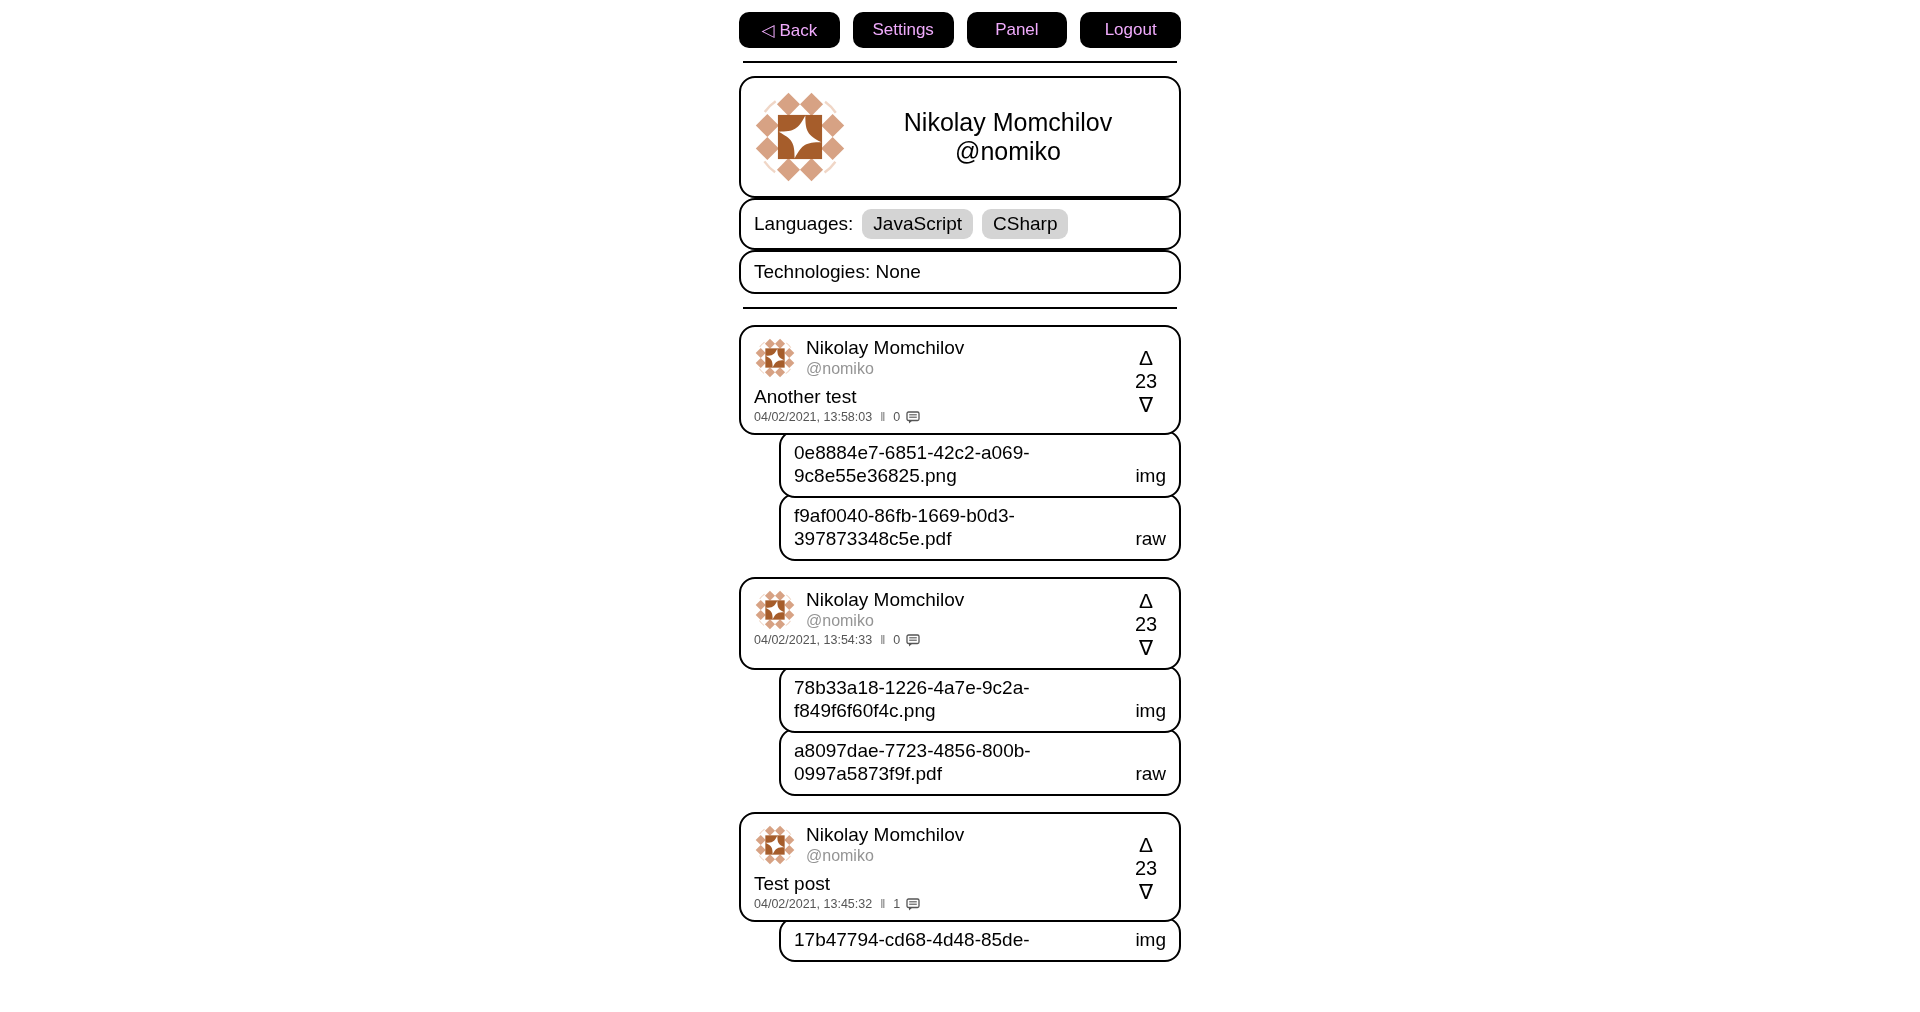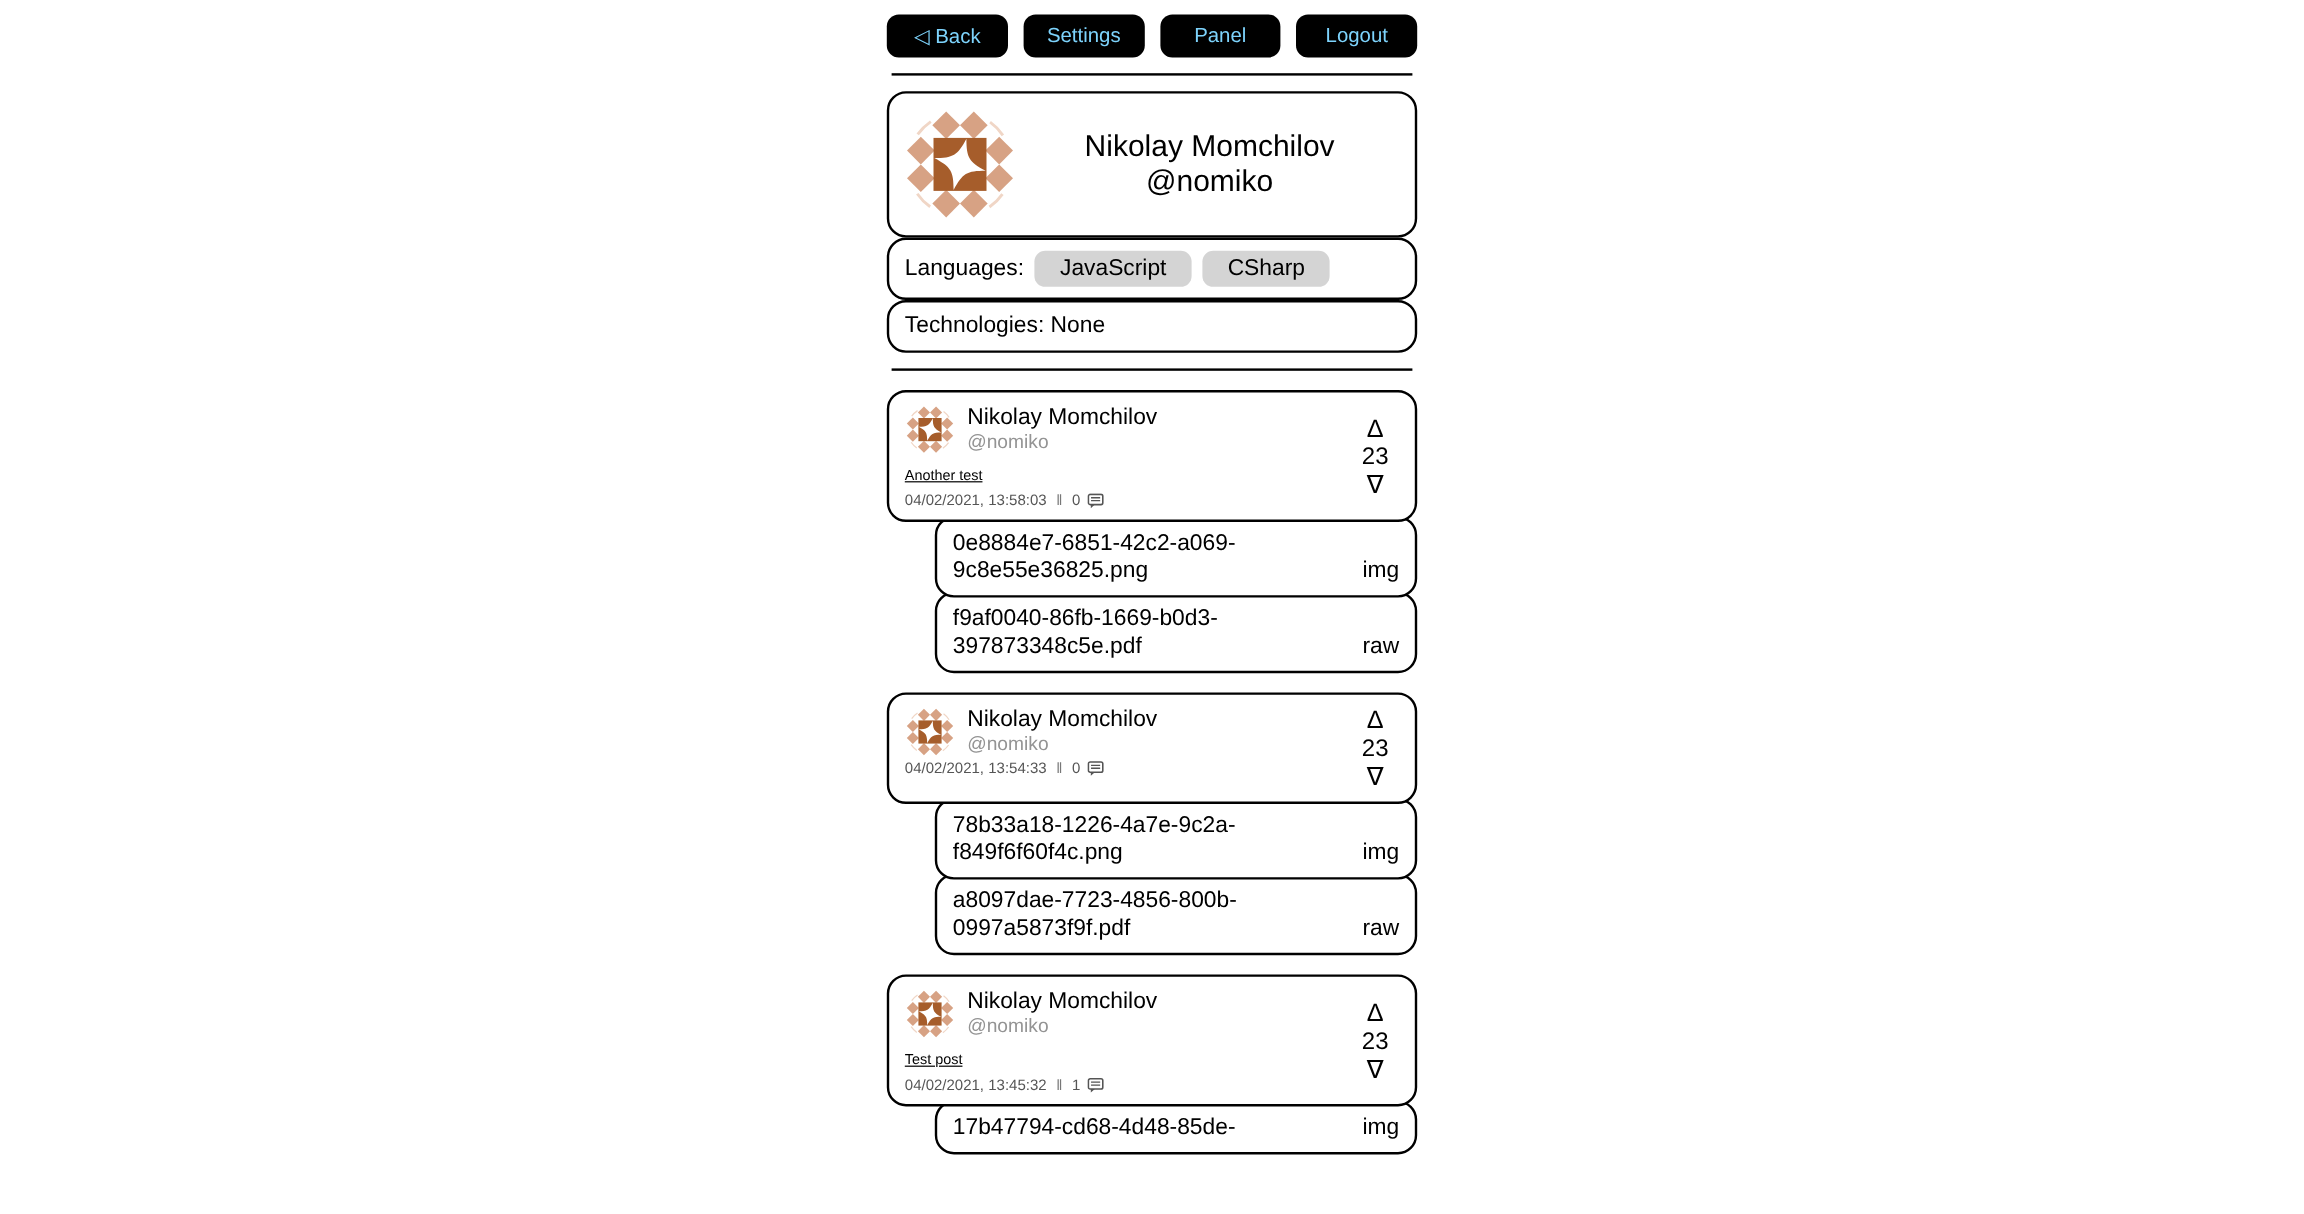--- a/index.html
+++ b/index.html
@@ -10,21 +10,21 @@
     font-family: "Liberation Sans", sans-serif;
     color: #000;
   }
   .page { width: 442px; margin: 12px auto 0; }
 
   
   .nav { display: flex; gap: 13px; }
   .nav button {
     flex: 1;
     background: var(--button_bg, #000);
-    color: #7dd3fc;
+    color: #f0abfc;
     border: none;
     border-radius: 10px;
     height: 36px;
     font-family: "Liberation Sans", sans-serif;
     font-size: 17px;
     cursor: pointer;
     white-space: nowrap;
   }
   hr.rule {
     border: none;
@@ -42,33 +42,33 @@
   
   .profile-card { display: flex; align-items: center; padding: 11px; }
   .profile-card .avatar-slot { width: 96px; height: 96px; flex: 0 0 96px; }
   .profile-name-block { flex: 1; text-align: center; font-size: 25px; line-height: 1.17; }
 
   
   .info-card { margin-top: 0; padding: 9px 13px; font-size: 19px; display: flex; align-items: center; flex-wrap: wrap; gap: 9px; }
   .tag {
     background: var(--tag_bg, #d4d4d4);
     border-radius: 9px;
-    padding: 4px 21px;
+    padding: 4px 11px;
     display: inline-block;
   }
 
   
   .post-group { margin-top: 16px; position: relative; }
   .post-card { position: relative; z-index: 3; display: flex; padding: 10px 13px 9px 13px; }
   .post-main { flex: 1; min-width: 0; }
   .post-header { display: flex; gap: 10px; }
   .post-header .avatar-slot { width: 42px; height: 42px; flex: 0 0 42px; }
   .post-author { font-size: 19px; line-height: 22px; }
   .post-handle { font-size: 16px; line-height: 19px; color: var(--handle_gray, #949494); }
-  .post-title { font-size: 12px; line-height: 23px; margin-top: 6px; text-decoration: underline; }
+  .post-title { font-size: 19px; line-height: 23px; margin-top: 6px; }
   .post-meta {
     margin-top: 2px;
     font-size: 12.5px; line-height: 14px;
     color: var(--timestamp_gray, #555);
     display: flex; align-items: center; gap: 6px;
   }
   .meta-sep { color: #777; padding: 0 2px; }
   .comment-icon svg { display: block; }
 
   .vote-col {

